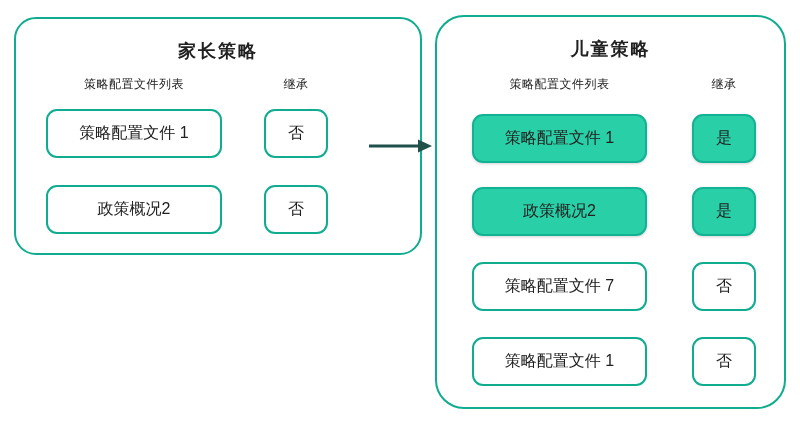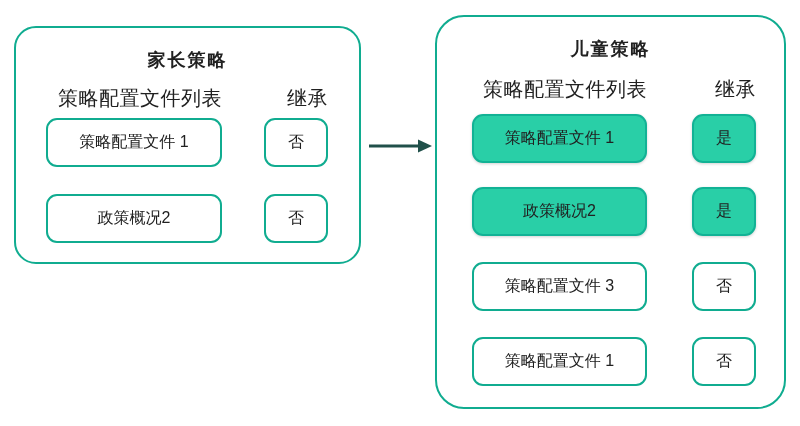--- a/index.html
+++ b/index.html
@@ -19,35 +19,35 @@
     font-family: "Liberation Sans", "DejaVu Sans", sans-serif;
     color: var(--text);
     overflow: hidden;
   }
   .panel {
     position: absolute;
     background: #ffffff;
     border: 2.5px solid var(--teal);
     border-radius: 22px;
   }
-  .panel-parent { left: 14px; top: 26px; width: 347px; height: 238px; }
+  .panel-parent { left: 14px; top: 17px; width: 408px; height: 238px; }
   .panel-child  { left: 435px; top: 15px; width: 351px; height: 394px; border-radius: 29px; }
   .panel-title {
     position: absolute;
     left: 0; right: 0;
     top: 20px;
     text-align: center;
     font-size: 18px;
     font-weight: bold;
     letter-spacing: 2px;
   }
   .col-header {
     position: absolute;
-    text-align: right;
-    font-size: 20px;
+    text-align: center;
+    font-size: 12px;
     letter-spacing: 0.5px;
   }
   .panel-parent .col-header { top: 57px; }
   .panel-child  .col-header { top: 59px; }
   .panel-parent .list-header    { left: 30px;  width: 176px; }
   .panel-parent .inherit-header { left: 248px; width: 64px; }
   .panel-child  .list-header    { left: 35px;  width: 175px; }
   .panel-child  .inherit-header { left: 255px; width: 64px; }
   .row-box {
     position: absolute;
@@ -105,20 +105,20 @@
     <h2 class="panel-title">儿童策略</h2>
     <div class="col-header list-header">策略配置文件列表</div>
     <div class="col-header inherit-header">继承</div>
 
     <div class="row-box list-box filled" style="top:97px">策略配置文件 1</div>
     <div class="row-box inherit-box filled" style="top:97px">是</div>
 
     <div class="row-box list-box filled" style="top:170px">政策概况2</div>
     <div class="row-box inherit-box filled" style="top:170px">是</div>
 
-    <div class="row-box list-box" style="top:245px">策略配置文件 3</div>
+    <div class="row-box list-box" style="top:245px">策略配置文件 7</div>
     <div class="row-box inherit-box" style="top:245px">否</div>
 
     <div class="row-box list-box" style="top:320px">策略配置文件 1</div>
     <div class="row-box inherit-box" style="top:320px">否</div>
   </section>
 
 </div>
 
 </body></html>

